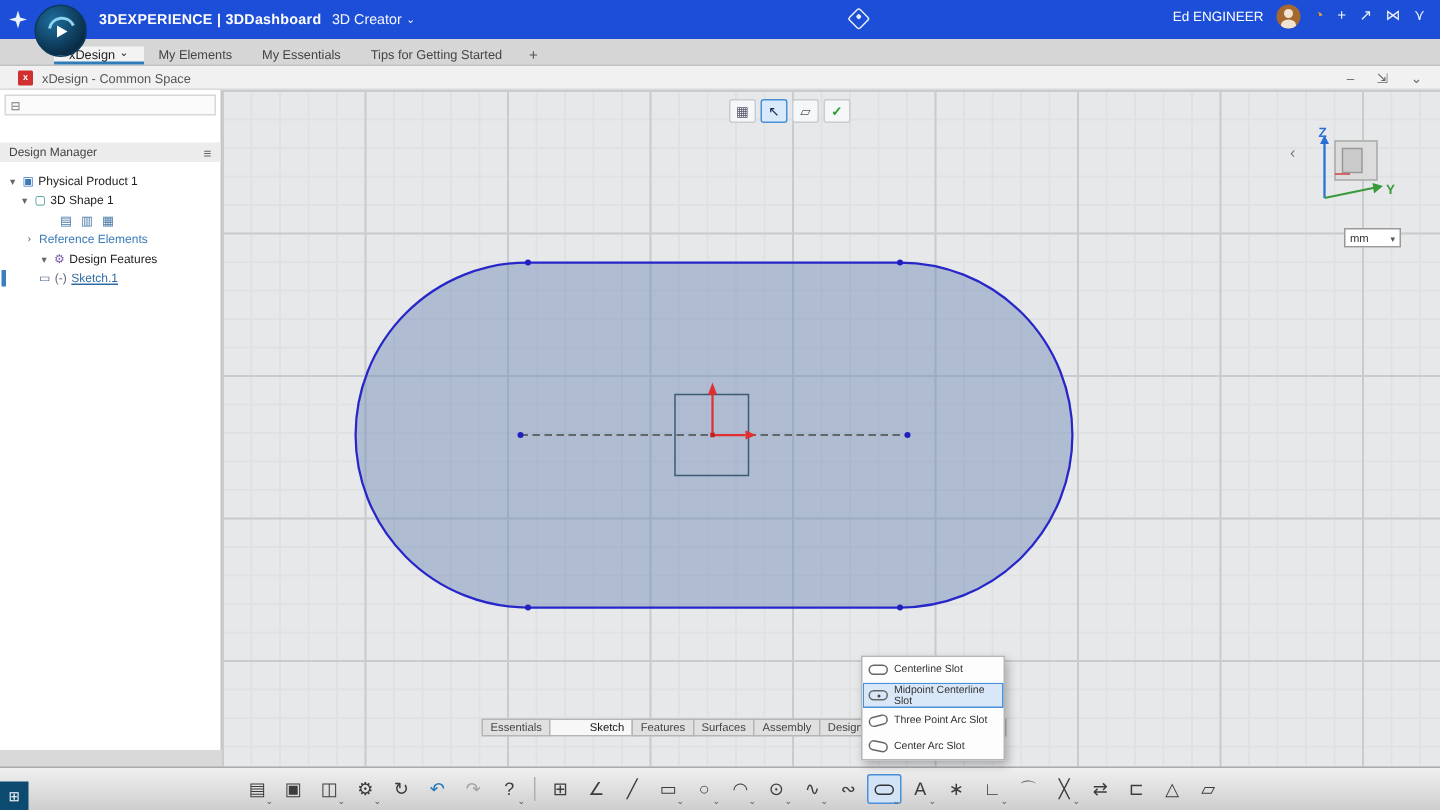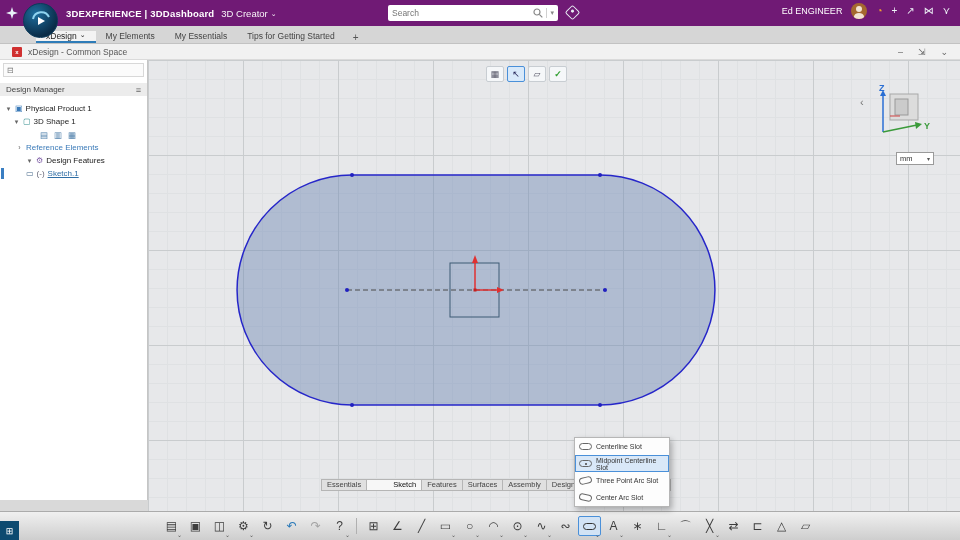--- a/index.html
+++ b/index.html
@@ -2,21 +2,21 @@
 <html><head>
 <meta charset="utf-8">
 <style>
   * { margin:0; padding:0; box-sizing:border-box; }
   html,body { width:960px; height:540px; }
   #app { position:relative; width:960px; height:540px; background:#d9d9d9;
          font-family:"Liberation Sans", sans-serif; overflow:hidden; cursor:default; }
 
   
   .topbar { position:absolute; left:0; top:0; width:960px; height:26px;
-            background:#701a75; display:flex; align-items:center; color:#fff; z-index:30; }
+            background:#1d4ed8; display:flex; align-items:center; color:#fff; z-index:30; }
   .compass-menu { width:24px; display:flex; justify-content:center; align-items:center; }
   .logo { position:absolute; left:23px; top:3px; width:35px; height:35px; border-radius:50%;
           background:radial-gradient(circle at 35% 30%, #1d6e9e, #0a2c47 72%);
           border:1px solid #0b3a5a; z-index:40; display:flex; align-items:center; justify-content:center; }
   .brand-wrap { margin-left:42px; display:flex; align-items:center; }
   .brand { font-size:9.5px; font-weight:bold; letter-spacing:.2px; }
   .app-title { font-size:9.5px; margin-left:7px; opacity:.95; }
   .cv::after { content:"⌄"; font-size:7px; margin-left:3px; position:relative; top:-1px; }
   .search { position:absolute; left:388px; top:5px; width:170px; height:16px; background:#fff;
             border-radius:2px; display:flex; align-items:center; padding:0 4px; }
@@ -50,21 +50,21 @@
   .win-badge { margin-left:12px; width:10px; height:10px; background:#d03030; color:#fff; font-size:6px;
                font-weight:bold; display:flex; align-items:center; justify-content:center; border-radius:1px; }
   .win-title { margin-left:6px; font-size:8.5px; color:#555; }
   .win-controls { margin-left:auto; margin-right:12px; display:flex; gap:15px; font-size:9px; color:#666; }
 
   
   .panel { position:absolute; left:0; top:60px; width:148px; height:440px; background:#fff;
            border-right:1px solid #c5c5c5; z-index:10; }
   .panel-top { margin:3px; height:14px; border:1px solid #d8d8d8; background:#fbfbfb;
                display:flex; align-items:center; padding:0 3px; font-size:8px; color:#777; }
-  .pm-header { margin-top:6px; height:13px; background:#ececec; display:flex; align-items:center;
+  .pm-header { margin-top:18px; height:13px; background:#ececec; display:flex; align-items:center;
                padding:0 6px; font-size:8px; color:#444; }
   .pm-menu { margin-left:auto; font-size:9px; color:#666; }
   .tree { position:relative; font-size:8px; color:#222; margin-top:6px; }
   .trow { height:13px; display:flex; align-items:center; gap:3px; white-space:nowrap; }
   .tcaret { color:#666; font-size:7px; width:7px; text-align:center; }
   .ticon { font-size:8px; }
   .i-root { color:#3a7ab8; } .i-shape { color:#2e8b8b; } .i-doc { color:#4a7ca8; font-size:8.5px; }
   .i-gear { color:#8060a8; } .i-sketch { color:#446688; }
   .t-blue { color:#3a7ab8; }
   .t-link { color:#2e6da4; text-decoration:underline; }
@@ -138,29 +138,20 @@
     </span>
     <span class="logo">
       <svg width="22" height="22" viewBox="0 0 22 22">
         <path d="M3 9 A 8.5 8.5 0 0 1 19 7" fill="none" stroke="#8fd4f0" stroke-width="2"></path>
         <polygon points="8,7 15,11 8,15" fill="#ffffff"></polygon>
       </svg>
     </span>
     <span class="brand-wrap">
       <span class="brand">3DEXPERIENCE | 3DDashboard</span>
       <span class="app-title cv">3D Creator</span>
-    </span>
-    <span class="search">
-      <input placeholder="Search" style="">
-      <svg width="10" height="10" viewBox="0 0 10 10">
-        <circle cx="4" cy="4" r="3" fill="none" stroke="#888" stroke-width="1.2"></circle>
-        <line x1="6.3" y1="6.3" x2="9.3" y2="9.3" stroke="#888" stroke-width="1.2"></line>
-      </svg>
-      <span class="sdiv"></span>
-      <span class="caret-g">▾</span>
     </span>
     <span class="tag-icon"></span>
     <span class="top-right">
       <span class="user-name">Ed ENGINEER</span>
       <span class="avatar"></span>
       <span class="tb-icon notif">◔</span>
       <span class="tb-icon">+</span>
       <span class="tb-icon">↗</span>
       <span class="tb-icon">⋈</span>
       <span class="tb-icon">⋎</span>

